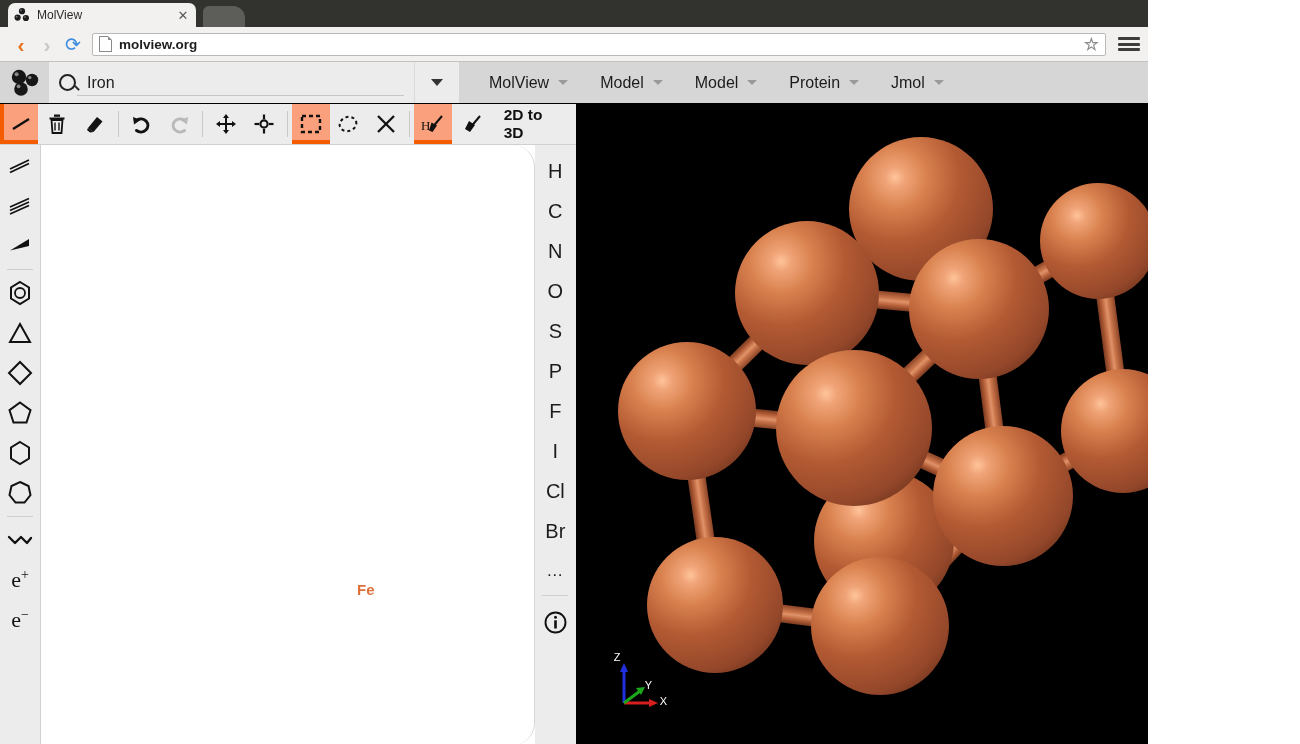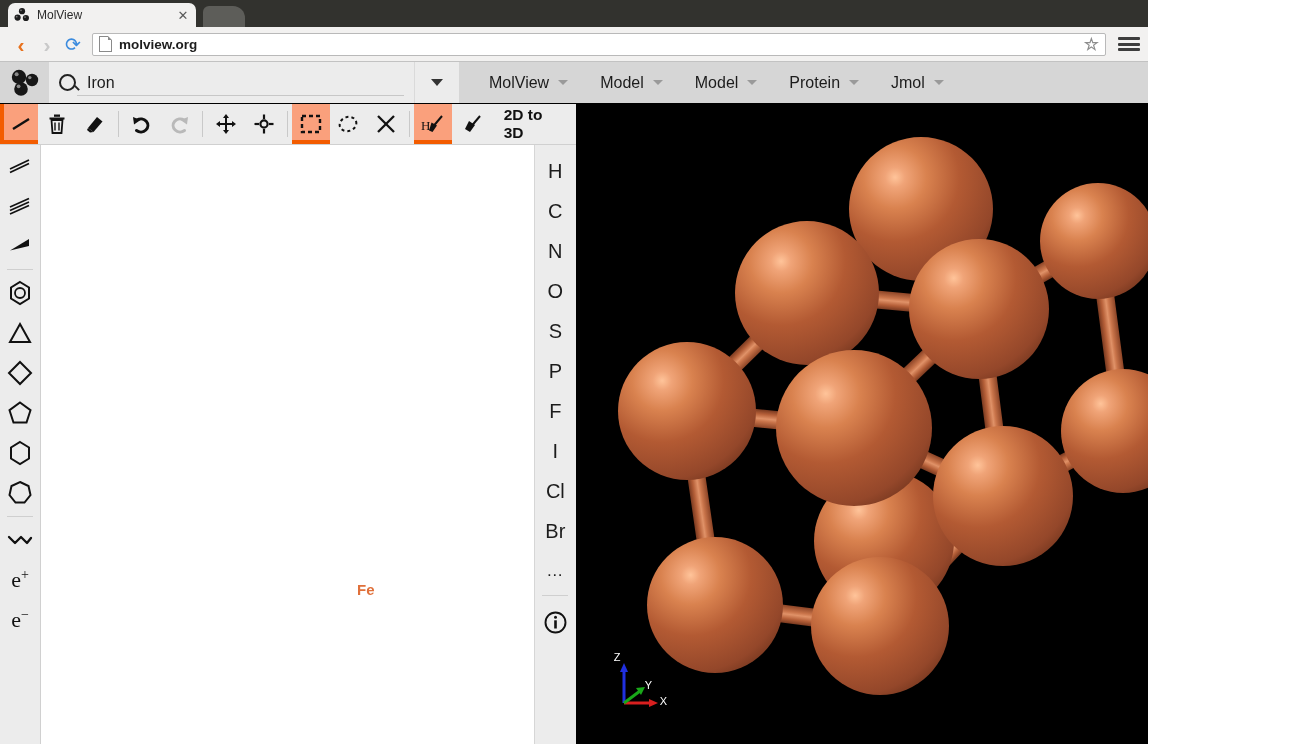--- a/index.html
+++ b/index.html
@@ -101,21 +101,21 @@
   .tool-rail{
     position:absolute;left:0;top:41px;width:41px;bottom:0;
     background:#ececec;border-right:1px solid #d0d0d0;box-sizing:border-box;
     display:flex;flex-direction:column;align-items:center;padding-top:1px;
   }
   .rail-btn{width:41px;height:40px;display:flex;align-items:center;justify-content:center;}
   .rail-sep{width:26px;height:1px;background:#cfcfcf;margin:3px 0;}
 
   .sketcher{
     position:absolute;left:41px;top:41px;right:41px;bottom:0;
-    background:#fff;border-right:1px solid #d6d6d6;
+    background:#fff;border-right:1px solid #d6d6d6;border-radius:22px;
   }
   .fe-label{
     position:absolute;left:316px;top:436px;font-size:15px;font-weight:bold;
     color:#e0703a;font-family:"Liberation Sans",sans-serif;
   }
 
   .elem-rail{
     position:absolute;right:0;top:41px;width:41px;bottom:0;background:#ececec;
     display:flex;flex-direction:column;align-items:center;padding-top:6px;box-sizing:border-box;
   }

